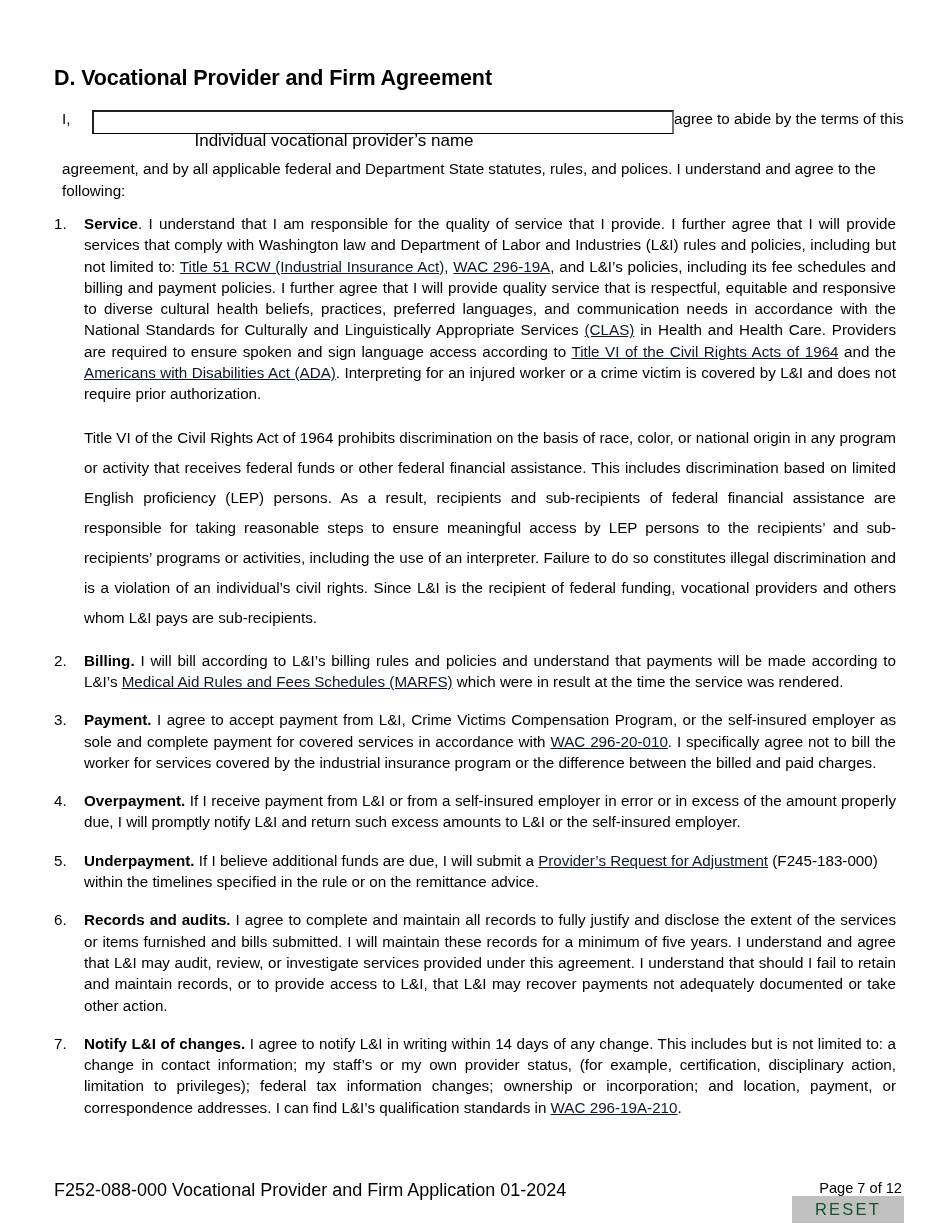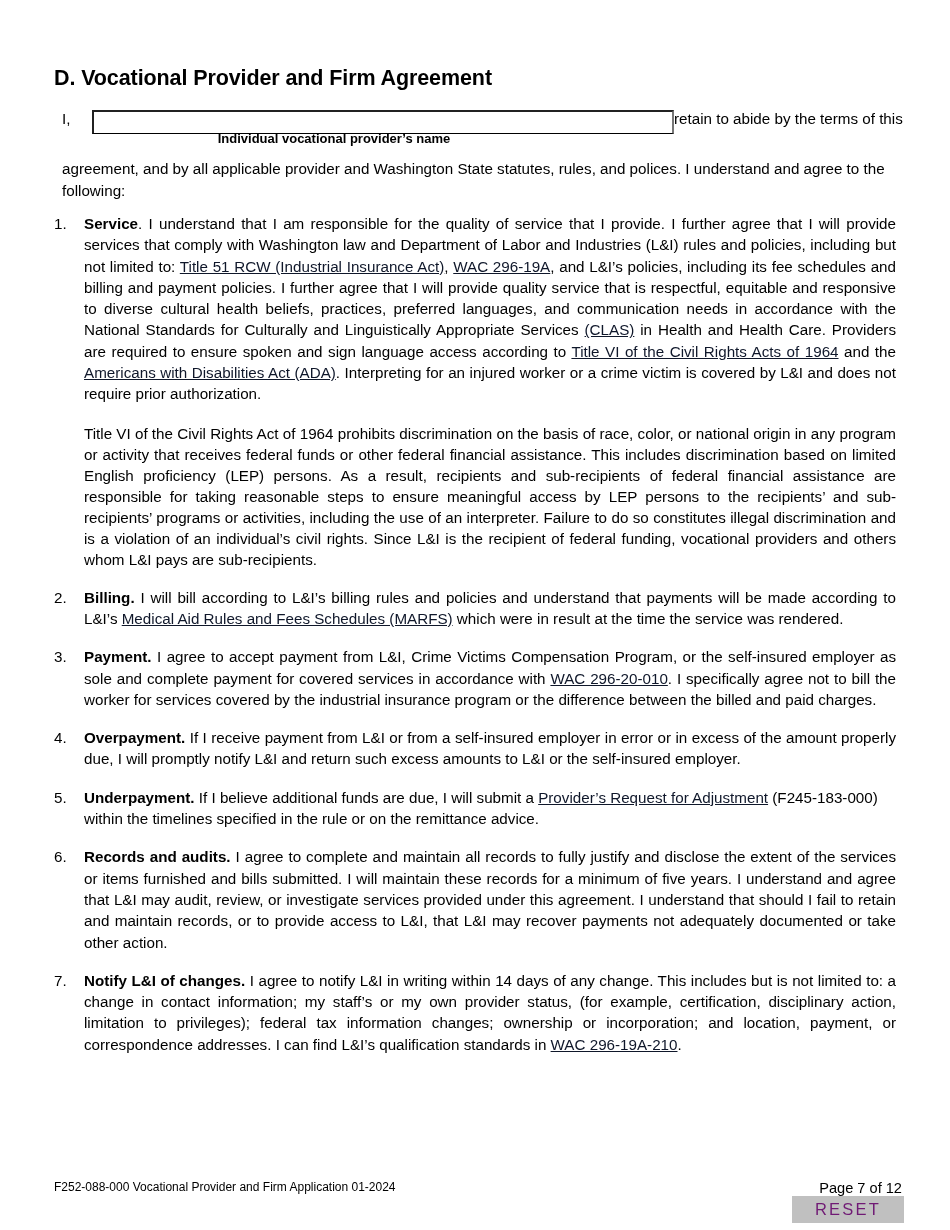--- a/index.html
+++ b/index.html
@@ -74,22 +74,22 @@
     top: 0;
     font-size: 15.2px;
     white-space: nowrap;
   }
   .fill-caption {
     position: absolute;
     left: 54px;
     top: 131px;
     width: 560px;
     text-align: center;
-    font-size: 13px;
-    font-weight: bold;
+    font-size: 17px;
+    font-weight: normal;
   }
 
   
   .intro {
     position: absolute;
     left: 62px;
     top: 158px;
     width: 830px;
     font-size: 15.2px;
     line-height: 21.5px;
@@ -122,85 +122,85 @@
   }
   .item .body-text { display: block; }
   .item .body-text.noj { text-align: left; }
 
   .item.tight { margin-bottom: 16px; }
 
   .subpara {
     position: relative;
     padding-left: 30px;
     font-size: 15.2px;
-    line-height: 21px;
+    line-height: 30px;
     text-align: justify;
     text-justify: inter-word;
     margin-top: 18px;
     margin-bottom: 17px;
   }
 
   b.lead { font-weight: bold; }
 
   a.doclink {
     color: #0f172a;
     text-decoration: underline;
   }
 
   
   .footer-left {
     position: absolute;
     left: 54px;
     top: 1180px;
-    font-size: 12px;
+    font-size: 18px;
     white-space: nowrap;
   }
   .footer-page {
     position: absolute;
     left: 790px;
     top: 1180px;
     width: 112px;
     text-align: right;
     font-size: 14.6px;
     white-space: nowrap;
   }
   .reset-button {
     position: absolute;
     left: 792px;
     top: 1196px;
     width: 112px;
     height: 27px;
     background: #c0c0c0;
     border: none;
-    color: #701a75;
+    color: #14532d;
     font-family: "Liberation Sans", sans-serif;
     font-size: 16.5px;
     letter-spacing: 2.2px;
     text-align: center;
     line-height: 27px;
     cursor: pointer;
     padding: 0;
   }
 </style>
 </head>
 <body>
 
 <div class="page">
 
   <h1 class="doc-title">D. Vocational Provider and Firm Agreement</h1>
 
 
   <div class="fill-row">
     <span class="fill-i">I,</span>
     <input class="fill-line" type="text" value="" style="">
-    <span class="fill-tail">retain to abide by the terms of this</span>
+    <span class="fill-tail">agree to abide by the terms of this</span>
   </div>
   <div class="fill-caption">Individual vocational provider’s name</div>
 
-  <div class="intro">agreement, and by all applicable provider and Washington State statutes, rules, and polices. I understand and agree to the following:</div>
+  <div class="intro">agreement, and by all applicable federal and Department State statutes, rules, and polices. I understand and agree to the following:</div>
 
   <div class="list">
 
     <div class="item tight">
       <span class="num">1.</span>
       <span class="body-text"><b class="lead">Service</b><span>.  I understand that I am responsible for the quality of service that I provide. I further agree that I will provide services that comply with Washington law and Department of Labor and Industries (L&amp;I) rules and policies, including but not limited to: </span><a class="doclink" href="#">Title 51 RCW (Industrial Insurance Act)</a><span>, </span><a class="doclink" href="#">WAC 296-19A</a><span>, and L&amp;I’s policies, including its fee schedules and billing and payment policies. I further agree that I will provide quality service that is respectful, equitable and responsive to diverse cultural health beliefs, practices, preferred languages, and communication needs in accordance with the National Standards for Culturally and Linguistically Appropriate Services </span><a class="doclink" href="#">(CLAS)</a><span> in Health and Health Care. Providers are required to ensure spoken and sign language access according to </span><a class="doclink" href="#">Title VI of the Civil Rights Acts of 1964</a><span> and the </span><a class="doclink" href="#">Americans with Disabilities Act (ADA)</a><span>. Interpreting for an injured worker or a crime victim is covered by L&amp;I and does not require prior authorization.</span></span>
     </div>
 
     <div class="subpara">
       <span>Title VI of the Civil Rights Act of 1964 prohibits discrimination on the basis of race, color, or national origin in any program or activity that receives federal funds or other federal financial assistance. This includes discrimination based on limited English proficiency (LEP) persons. As a result, recipients and sub-recipients of federal financial assistance are responsible for taking reasonable steps to ensure meaningful access by LEP persons to the recipients’ and sub-recipients’ programs or activities, including the use of an interpreter. Failure to do so constitutes illegal discrimination and is a violation of an individual’s civil rights. Since L&amp;I is the recipient of federal funding, vocational providers and others whom L&amp;I pays are sub-recipients.</span>

